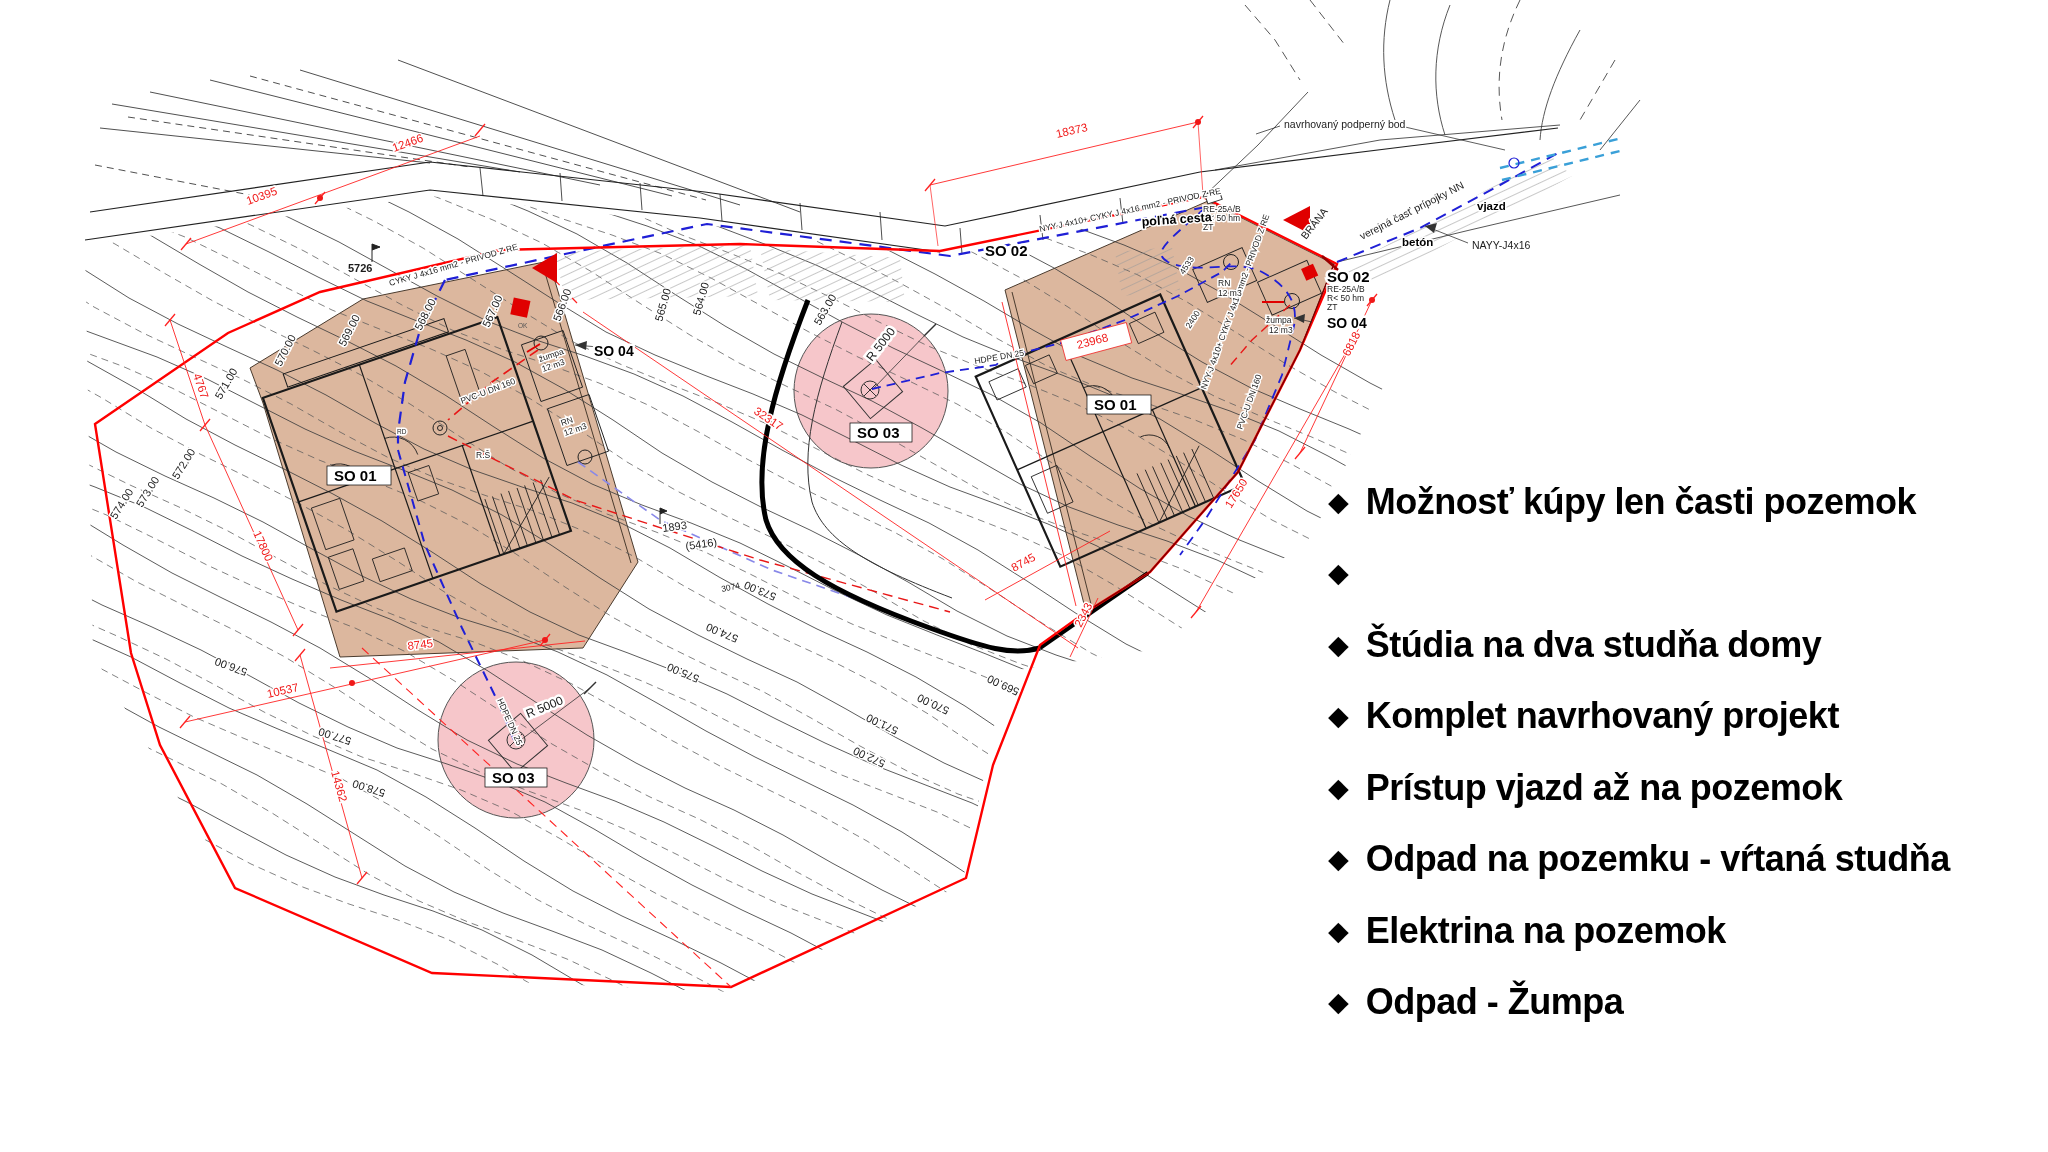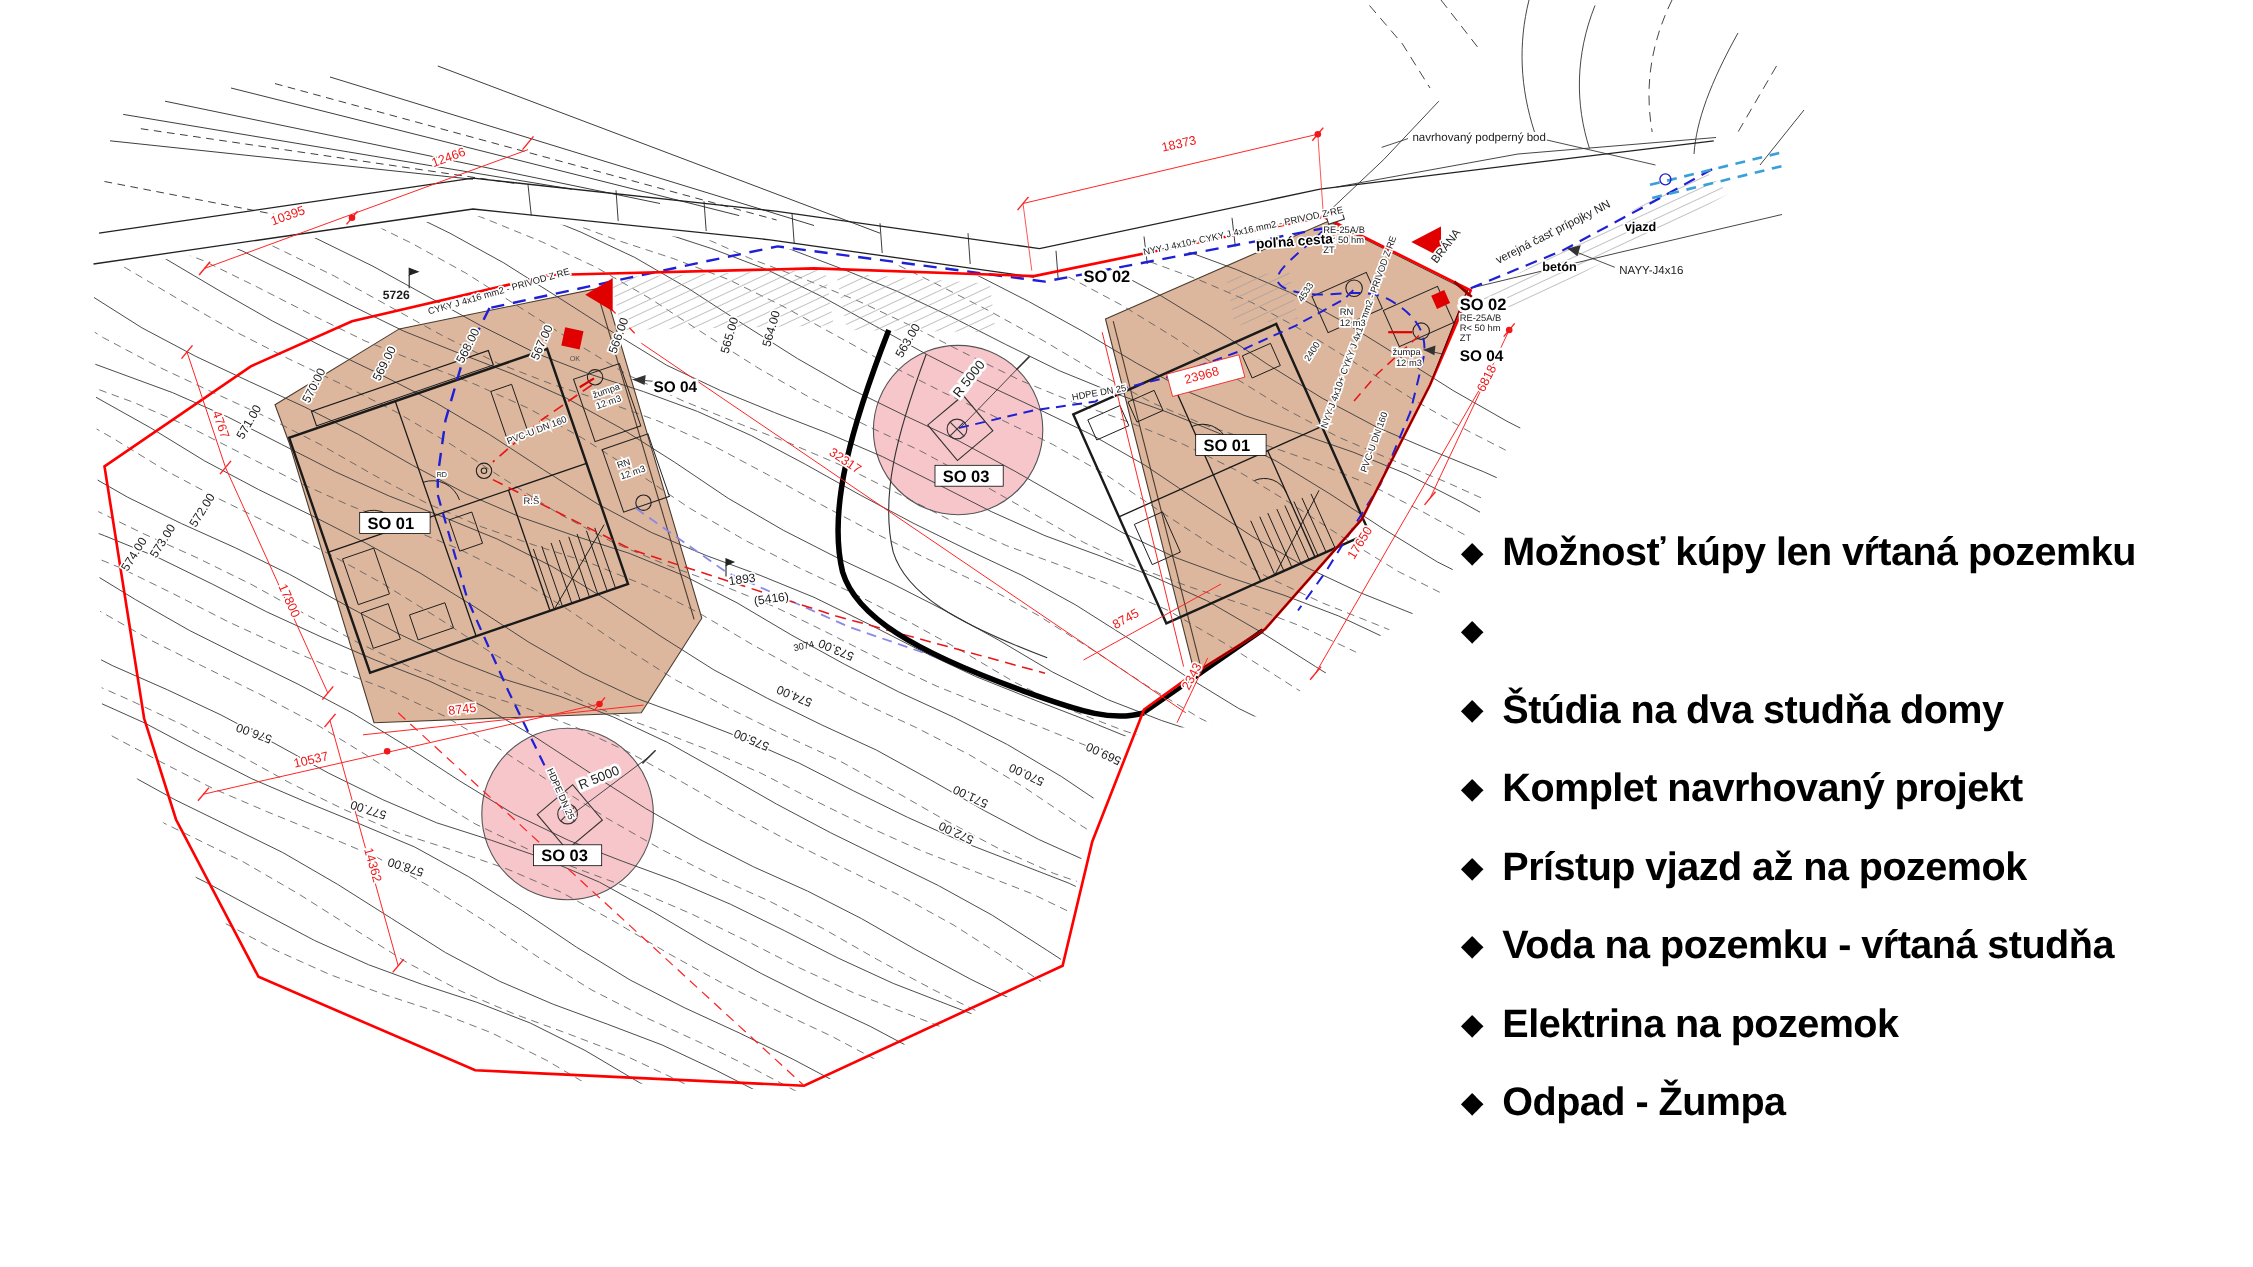--- a/index.html
+++ b/index.html
@@ -422,40 +422,40 @@
     <text class="smalltxt halo" x="476" y="458">R.Š</text>
     <text x="397" y="434" style="font-size:6.5px" class="halo">RD</text>
     <text x="518" y="328" style="font-size:6.5px;fill:#555">OK</text>
   </g>
 </svg>
 
 
 <div id="features">
   <div class="feat-row">
     <span class="feat-bullet">◆</span>
-    <span class="feat-text">Možnosť kúpy len vŕtaná pozemku</span>
+    <span class="feat-text">Možnosť kúpy len časti pozemok</span>
   </div>
   <div class="feat-row">
     <span class="feat-bullet">◆</span>
   </div>
   <div class="feat-row">
     <span class="feat-bullet">◆</span>
     <span class="feat-text">Štúdia na dva studňa domy</span>
   </div>
   <div class="feat-row">
     <span class="feat-bullet">◆</span>
     <span class="feat-text">Komplet navrhovaný projekt</span>
   </div>
   <div class="feat-row">
     <span class="feat-bullet">◆</span>
     <span class="feat-text">Prístup vjazd až na pozemok</span>
   </div>
   <div class="feat-row">
     <span class="feat-bullet">◆</span>
-    <span class="feat-text">Voda na pozemku - vŕtaná studňa</span>
+    <span class="feat-text">Odpad na pozemku - vŕtaná studňa</span>
   </div>
   <div class="feat-row">
     <span class="feat-bullet">◆</span>
     <span class="feat-text">Elektrina na pozemok</span>
   </div>
   <div class="feat-row">
     <span class="feat-bullet">◆</span>
     <span class="feat-text">Odpad - Žumpa</span>
   </div>
 </div>

